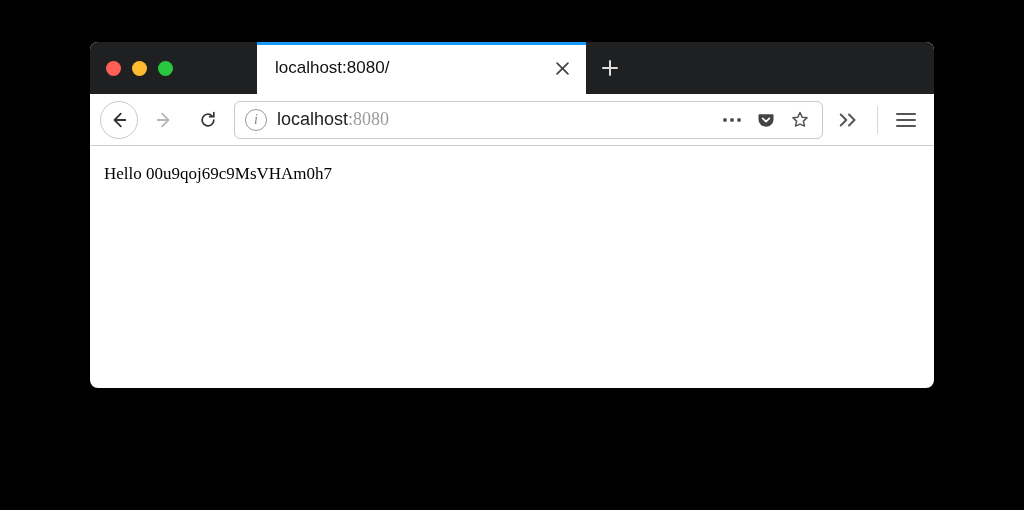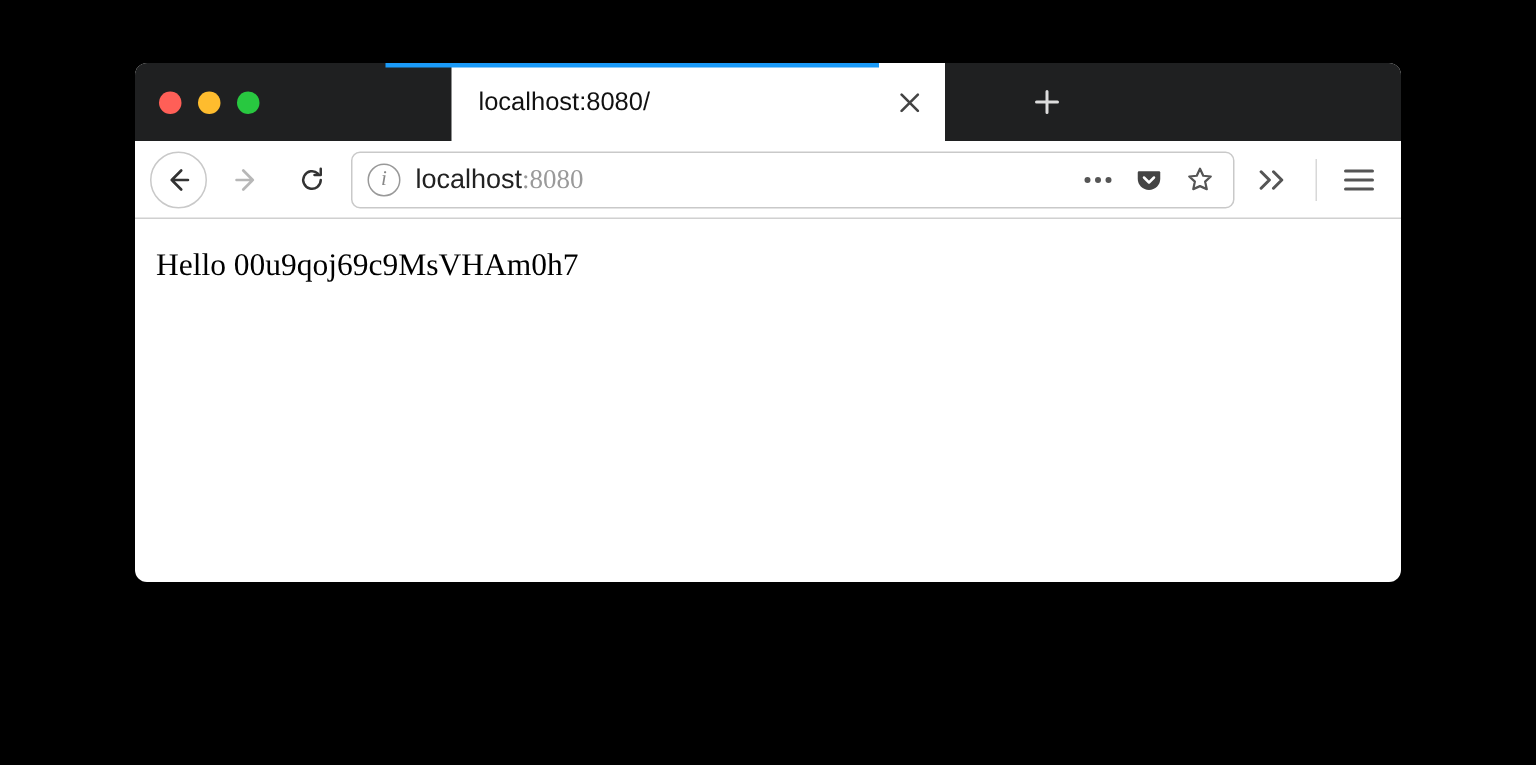--- a/index.html
+++ b/index.html
@@ -23,21 +23,20 @@
     background: #fff;
   }
 
   
   .tabstrip {
     height: 52px;
     background: #1f2021;
     display: flex;
     align-items: stretch;
     position: relative;
-    gap: 44px;
   }
   .tabstrip .accent {
     position: absolute;
     top: 0;
     left: 167px;
     width: 329px;
     height: 3px;
     background: #1a9af8;
     z-index: 3;
   }
@@ -135,21 +134,21 @@
     color: #555; cursor: pointer;
   }
   .toolbar .vsep {
     width: 1px; height: 28px; background: #d8d8d8; margin: 0 2px;
   }
 
   
   .page {
     padding: 18px 14px;
     font-family: "Times New Roman", Times, serif;
-    font-size: 21px;
+    font-size: 17px;
     color: #000;
   }
 </style>
 </head>
 <body>
 
 <div class="browser">
 
   <div class="tabstrip">
     <div class="accent"></div>

